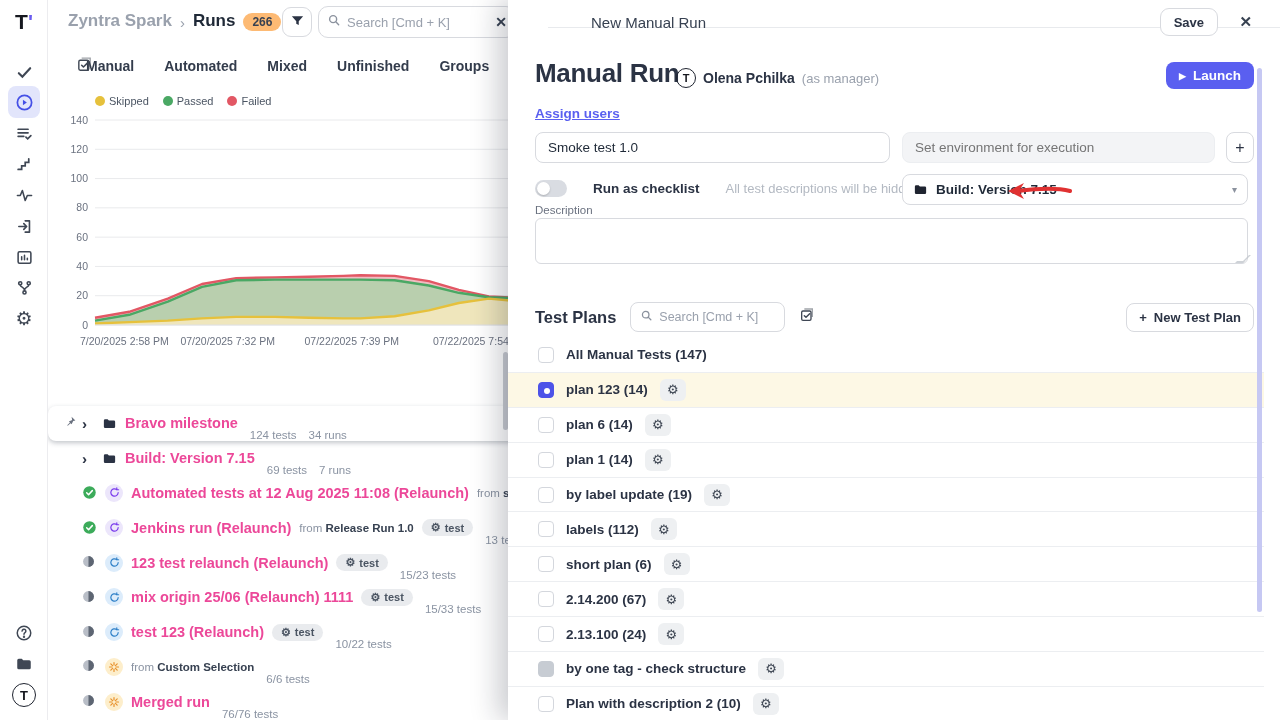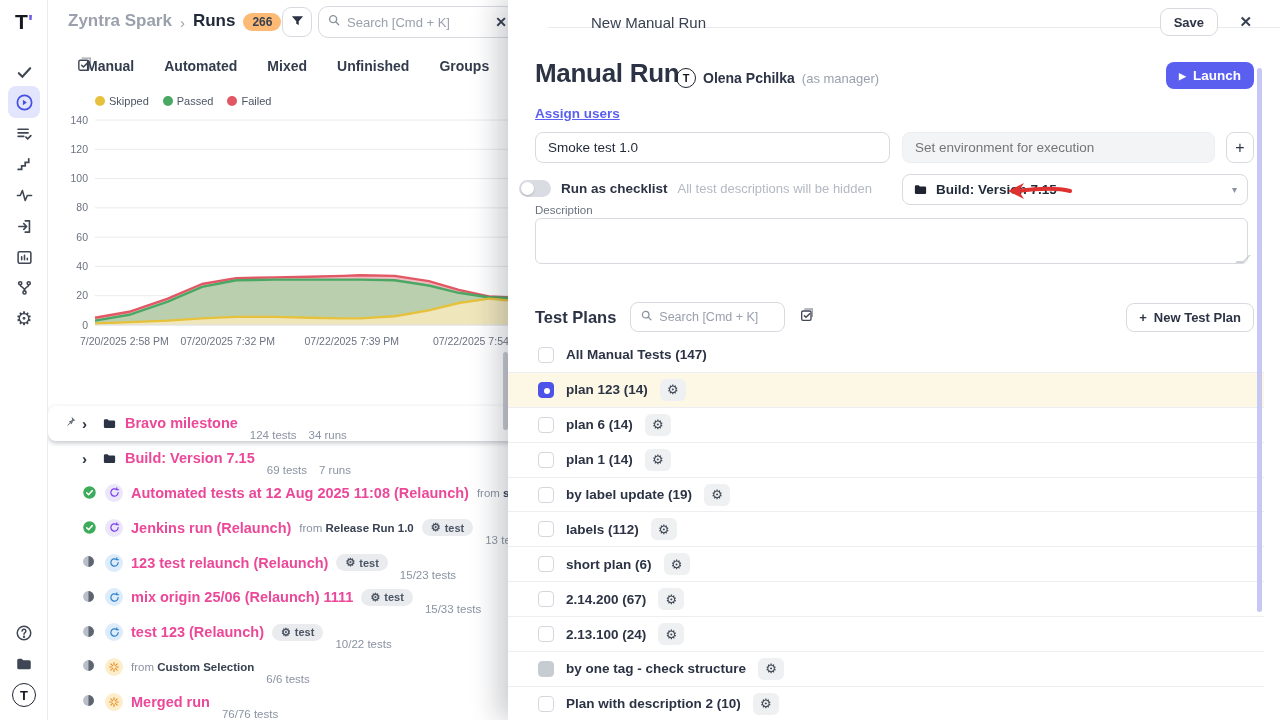--- a/index.html
+++ b/index.html
@@ -72,21 +72,21 @@
   .owner-name { font-size:14px; font-weight:700; color:#2b3344; }
   .owner-role { font-size:13px; color:#9aa1ad; }
   .launch-btn { position:absolute; right:26px; top:62px; height:27px; padding:0 13px; background:#5a5ff0; color:#fff; border-radius:8px; font-size:13.5px; font-weight:600; display:flex; align-items:center; gap:7px; cursor:pointer; }
   .launch-btn .tri { font-size:9px; }
   .assign-link { position:absolute; left:27px; top:106px; font-size:13.5px; font-weight:700; color:#5a5ff0; text-decoration:underline; cursor:pointer; }
 
   .name-input { position:absolute; left:27px; top:132px; width:355px; height:31px; border:1px solid #d8dadf; border-radius:8px; padding:0 12px; font-size:13.5px; color:#1f2937; font-family:inherit; outline:none; }
   .env-input { position:absolute; left:394px; top:132px; width:313px; height:31px; border:1px solid #eceef1; background:#f3f4f6; border-radius:8px; padding:0 12px; font-size:13.5px; color:#9ca3af; font-family:inherit; outline:none; }
   .plus-btn { position:absolute; right:26px; top:132px; width:28px; height:31px; border:1px solid #d8dadf; border-radius:8px; background:#fff; font-size:16px; color:#2b3344; display:flex; align-items:center; justify-content:center; cursor:pointer; }
 
-  .toggle-row { position:absolute; left:11px; top:180px; display:flex; align-items:center; gap:10px;justify-content:flex-end; }
+  .toggle-row { position:absolute; left:27px; top:180px; display:flex; align-items:center; gap:26px;justify-content:flex-end; }
   .toggle { width:32px; height:17px; background:#d9dce2; border-radius:9px; position:relative; cursor:pointer; flex:none; }
   .toggle .knob { position:absolute; left:2px; top:2px; width:13px; height:13px; background:#fff; border-radius:50%; box-shadow:0 1px 2px rgba(0,0,0,.2); }
   .toggle-label { font-size:13.5px; font-weight:700; color:#2b3344; }
   .toggle-hint { font-size:13px; color:#b3b9c2; }
 
   .build-select { position:absolute; left:394px; top:174px; width:346px; height:31px; border:1px solid #d8dadf; border-radius:8px; background:#fff; display:flex; align-items:center; padding:0 10px; gap:8px; cursor:pointer; }
   .build-select .val { font-size:13.5px; color:#1f2937; font-weight:600; }
   .build-select .caret { margin-left:auto; font-size:10px; color:#8b929e; }
   .red-arrow { position:absolute; left:496px; top:180px; pointer-events:none; }
 

